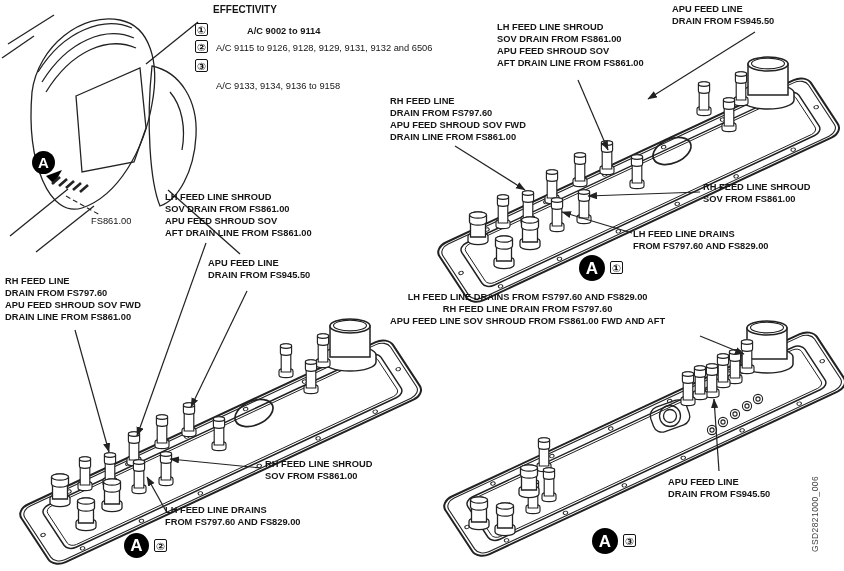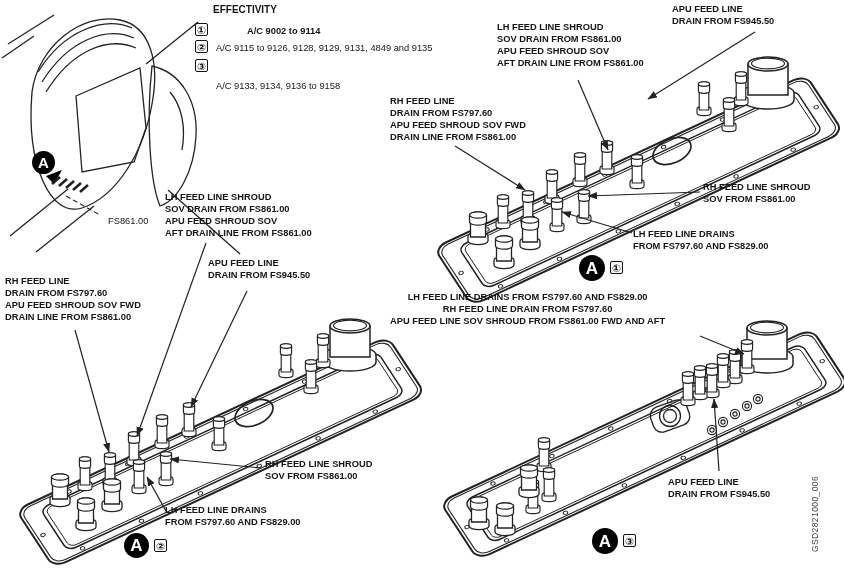--- a/index.html
+++ b/index.html
@@ -186,21 +186,21 @@
     <path d="M166,511 L147,477" marker-end="url(#arrow)"></path>
     <path d="M700,336 L744,354" marker-end="url(#arrow)"></path>
     <path d="M719,471 L714,399" marker-end="url(#arrow)"></path>
   </g>
 </svg>
 
 <div class="t eff-title" style="left:213px;top:4px;">EFFECTIVITY</div>
 <div class="effbox" style="left:195px;top:23px;">①</div>
 <div class="t" style="left:216px;top:25px;font-weight:bold;margin-left:31px;">A/C 9002 to 9114</div>
 <div class="effbox" style="left:195px;top:40px;">②</div>
-<div class="t" style="left:216px;top:42px;font-weight:normal;">A/C 9115 to 9126, 9128, 9129, 9131, 4849 and 9135</div>
+<div class="t" style="left:216px;top:42px;font-weight:normal;">A/C 9115 to 9126, 9128, 9129, 9131, 9132 and 6506</div>
 <div class="effbox" style="left:195px;top:59px;">③</div>
 <div class="t" style="left:216px;top:61px;font-weight:normal;margin-top:19px;">A/C 9133, 9134, 9136 to 9158</div>
 
 <div class="t" style="left:672px;top:3px;">
   <div>APU FEED LINE</div>
   <div>DRAIN FROM FS945.50</div>
 </div>
 <div class="t" style="left:497px;top:21px;">
   <div>LH FEED LINE SHROUD</div>
   <div>SOV DRAIN FROM FS861.00</div>
@@ -247,21 +247,21 @@
   <div>SOV FROM FS861.00</div>
 </div>
 <div class="t" style="left:165px;top:504px;">
   <div>LH FEED LINE DRAINS</div>
   <div>FROM FS797.60 AND FS829.00</div>
 </div>
 <div class="t" style="left:668px;top:476px;">
   <div>APU FEED LINE</div>
   <div>DRAIN FROM FS945.50</div>
 </div>
-<div class="t" style="left:108px;top:215px;font-weight:normal;">FS861.00</div>
+<div class="t" style="left:91px;top:215px;font-weight:normal;">FS861.00</div>
 
 <div class="amark small" style="left:32px;top:151px;width:23px;height:23px;">A</div>
 
 <div class="amark" style="left:579px;top:255px;width:26px;height:26px;">A</div>
 <div class="effbox" style="left:610px;top:261px;">①</div>
 
 <div class="amark" style="left:124px;top:533px;width:25px;height:25px;">A</div>
 <div class="effbox" style="left:154px;top:539px;">②</div>
 
 <div class="amark" style="left:592px;top:528px;width:26px;height:26px;">A</div>

